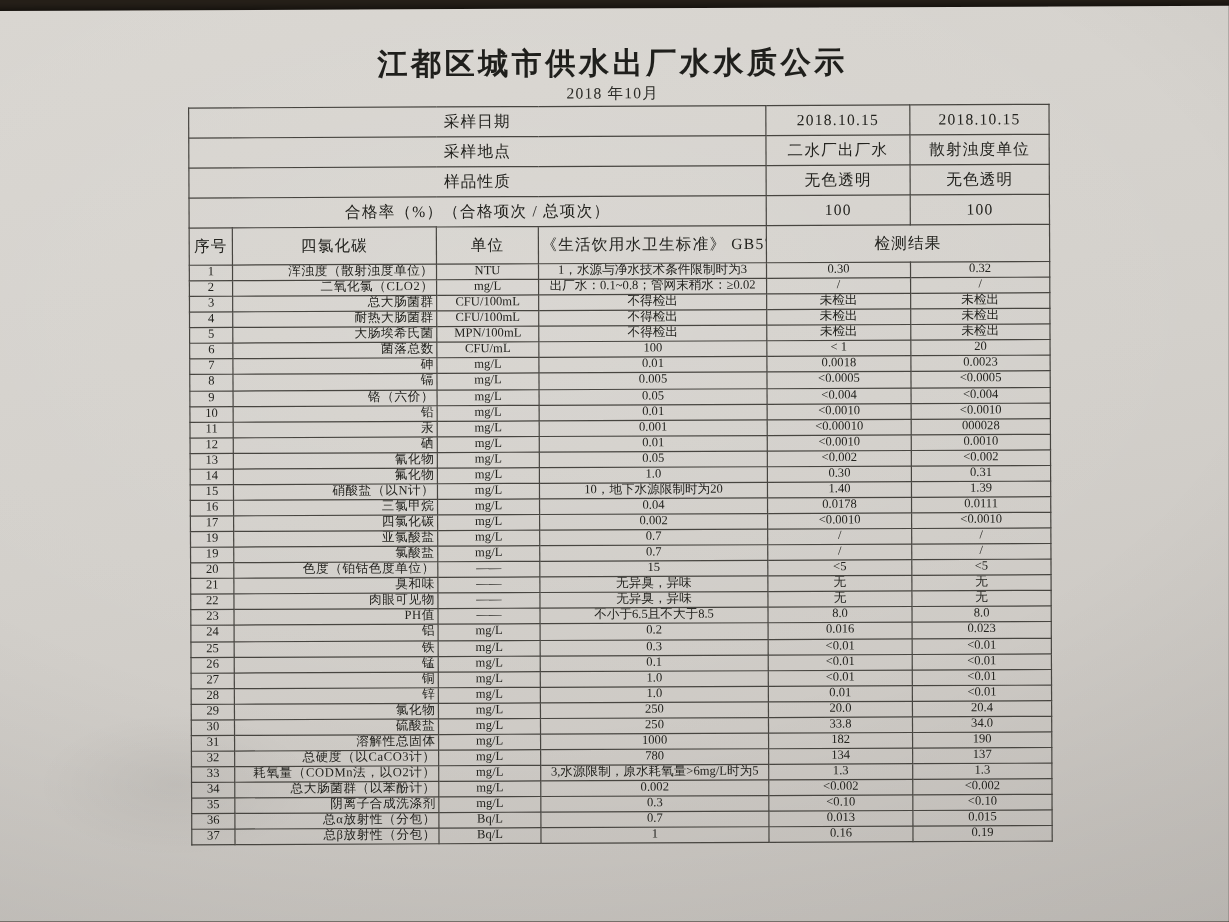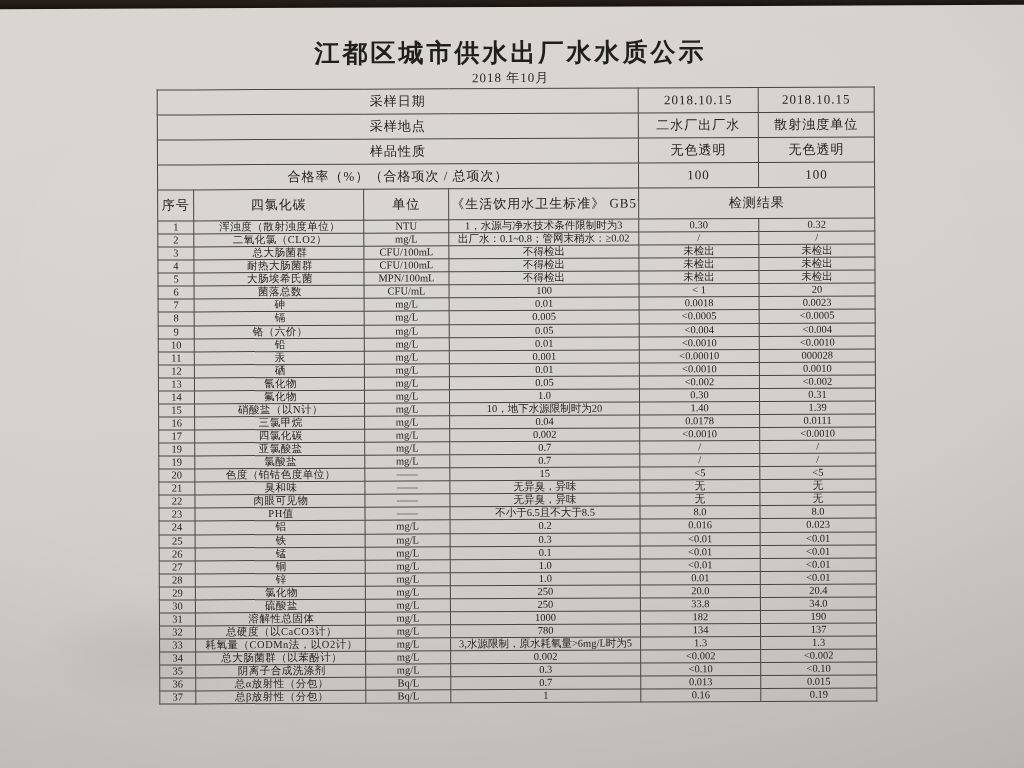--- a/index.html
+++ b/index.html
@@ -49,21 +49,21 @@
   table.wq col.c-r2   { width:116px; }
   table.wq td, table.wq th {
     border:1px solid #474540;
     text-align:center; vertical-align:middle;
     padding:0 2px; overflow:hidden; white-space:nowrap;
     font-weight:normal; line-height:1.15;
   }
   tbody.meta td { height:25px; font-size:13px; letter-spacing:1px; }
   tr.colhead th { height:31px; font-size:13px; letter-spacing:1px; }
   tbody.rows td { height:13px; }
-  tbody.rows td.item { text-align:center; padding-left:4px; letter-spacing:0.5px; }
+  tbody.rows td.item { text-align:right; padding-left:4px; letter-spacing:0.5px; }
   tbody.rows td.no { font-size:10.5px; }
 </style>
 </head>
 <body>
 
 <div class="paper">
   <div class="crease"></div>
   <div class="content">
 
     <div class="doc-title">江都区城市供水出厂水水质公示</div>

